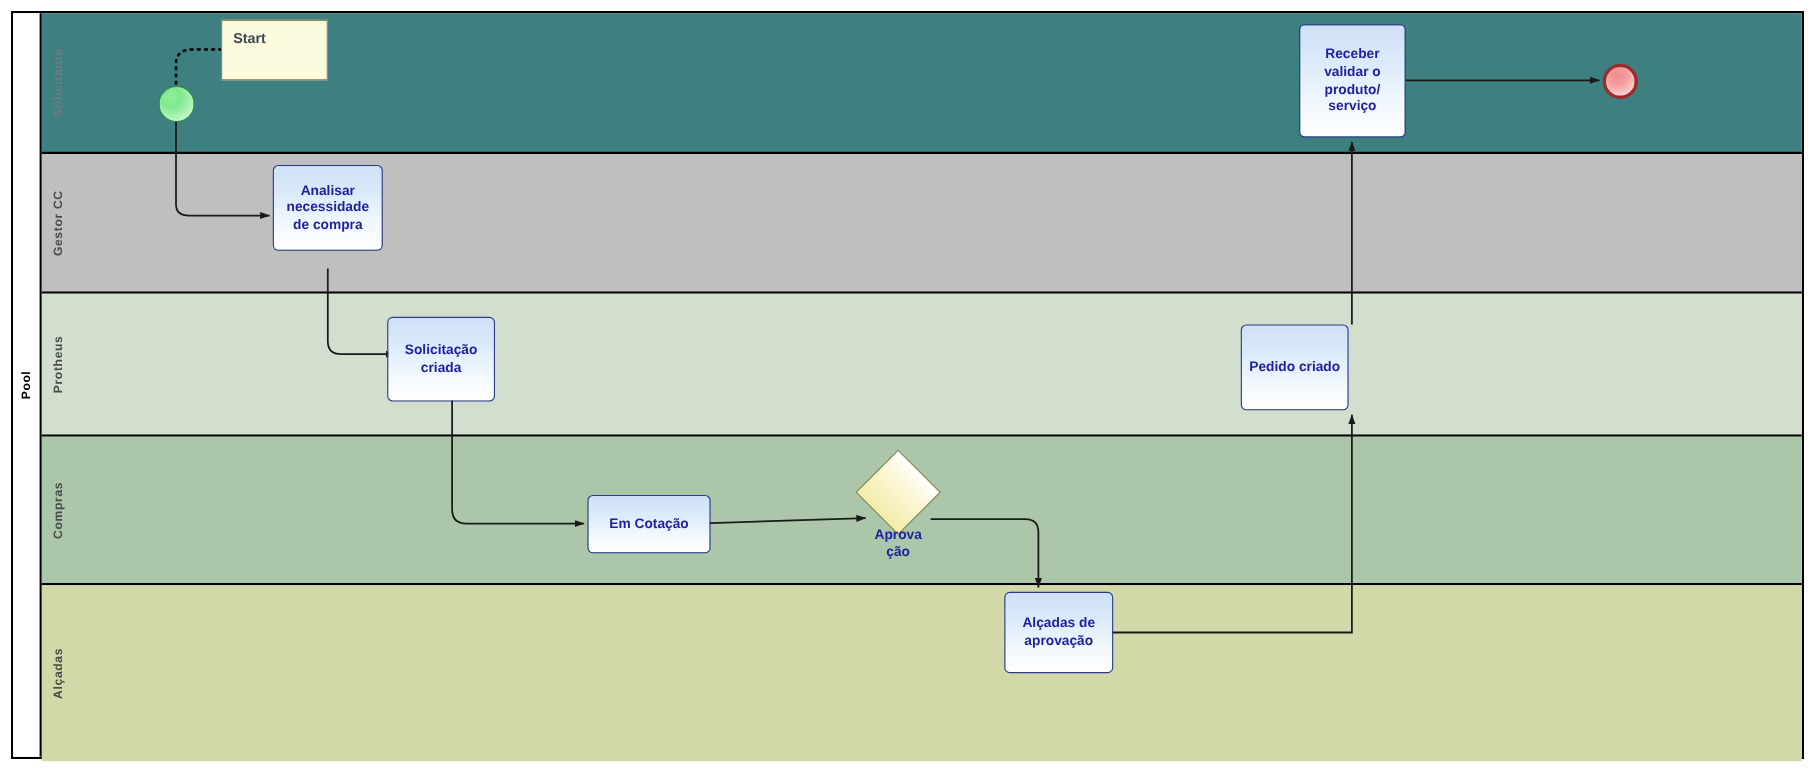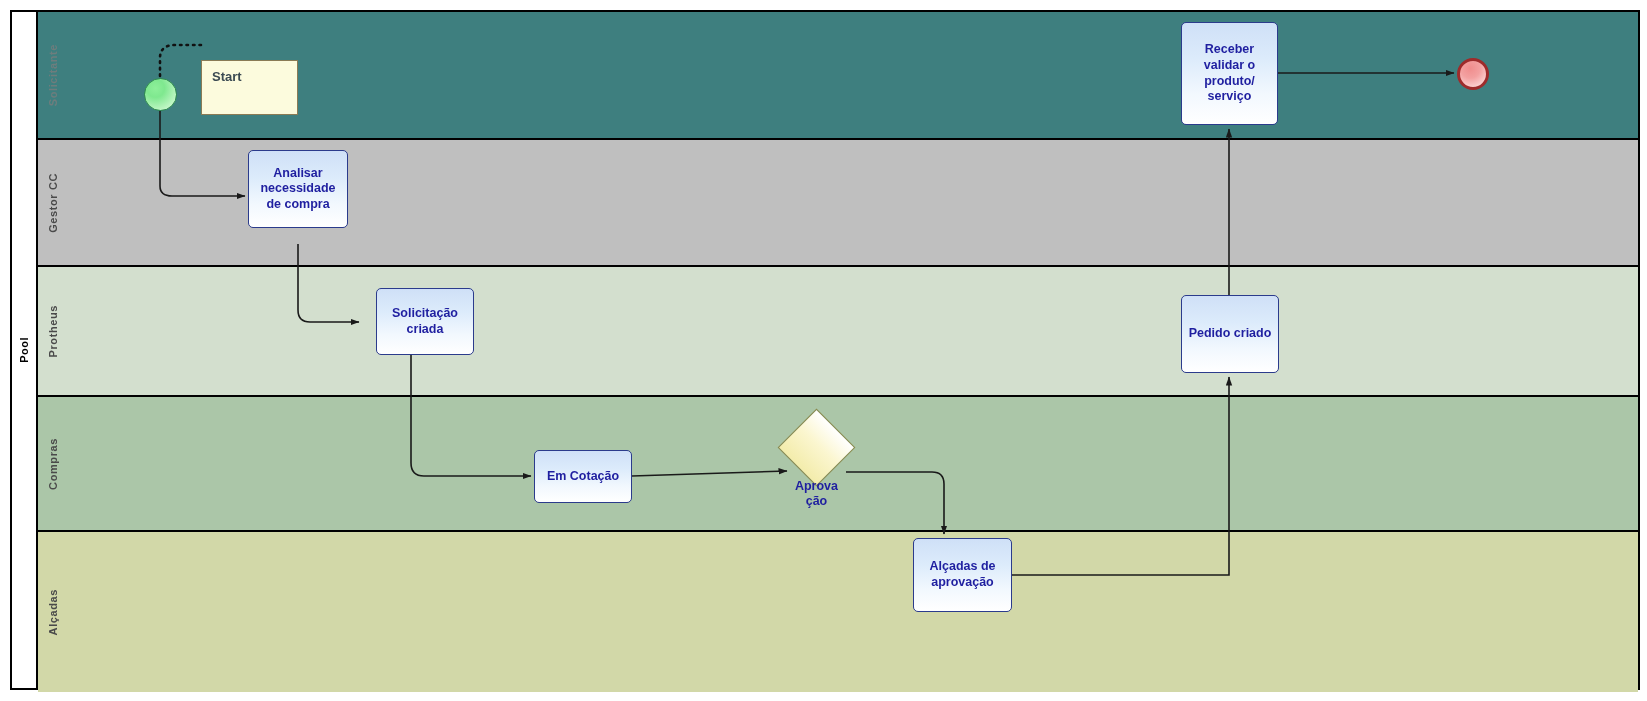--- a/index.html
+++ b/index.html
@@ -151,21 +151,20 @@
   }
 
   .annotation {
     border: 1px solid #8a7b55;
     background: #fcfbdd;
     color: #3b4a52;
     font-size: 13px;
     font-weight: bold;
     padding: 8px 10px;
     box-sizing: border-box;
-    margin-top: 42px;
   }
 </style>
 </head>
 <body>
 
 <div id="canvas">
 
   <div class="pool">
 
     <div class="pool-label">
@@ -229,37 +228,37 @@
   </svg>
 
   <div id="nodes-container">
       <div class="node event event-start" style="position: absolute; left: 144px; top: 78px; width: 33px; height: 33px; box-sizing: border-box;"></div>
       <div class="node annotation" style="position: absolute; left: 201px; top: 18px; width: 97px; height: 55px; box-sizing: border-box;"><span>Start</span></div>
       <div class="node task" style="position: absolute; left: 248px; top: 150px; width: 100px; height: 78px; box-sizing: border-box;">
         <span class="txt">Analisar
 necessidade
 de compra</span>
       </div>
-      <div class="node task" style="position: absolute; left: 376px; top: 288px; width: 98px; height: 67px; box-sizing: border-box;">
+      <div class="node task" style="position: absolute; left: 352px; top: 288px; width: 98px; height: 77px; box-sizing: border-box;">
         <span class="txt">Solicitação
 criada</span>
       </div>
-      <div class="node task" style="position: absolute; left: 534px; top: 450px; width: 98px; height: 53px; box-sizing: border-box;">
+      <div class="node task" style="position: absolute; left: 534px; top: 450px; width: 112px; height: 53px; box-sizing: border-box;">
         <span class="txt">Em Cotação</span>
       </div>
       <div class="gateway-wrap" style="left: 789px; top: 420px; width: 55px; height: 55px;">
         <div class="gateway"></div>
       </div>
       <div class="gateway-label" style="left: 769px; top: 479px; width: 95px;">Aprova
 ção</div>
       <div class="node task" style="position: absolute; left: 913px; top: 538px; width: 99px; height: 74px; box-sizing: border-box;">
         <span class="txt">Alçadas de
 aprovação</span>
       </div>
-      <div class="node task" style="position: absolute; left: 1181px; top: 295px; width: 98px; height: 78px; box-sizing: border-box;">
+      <div class="node task" style="position: absolute; left: 1128px; top: 295px; width: 98px; height: 78px; box-sizing: border-box;">
         <span class="txt">Pedido criado</span>
       </div>
       <div class="node task" style="position: absolute; left: 1181px; top: 22px; width: 97px; height: 103px; box-sizing: border-box;">
         <span class="txt">Receber
 validar o
 produto/
 serviço</span>
       </div>
       <div class="node event event-end" style="position: absolute; left: 1457px; top: 58px; width: 32px; height: 32px; box-sizing: border-box;"></div>
     </div>

